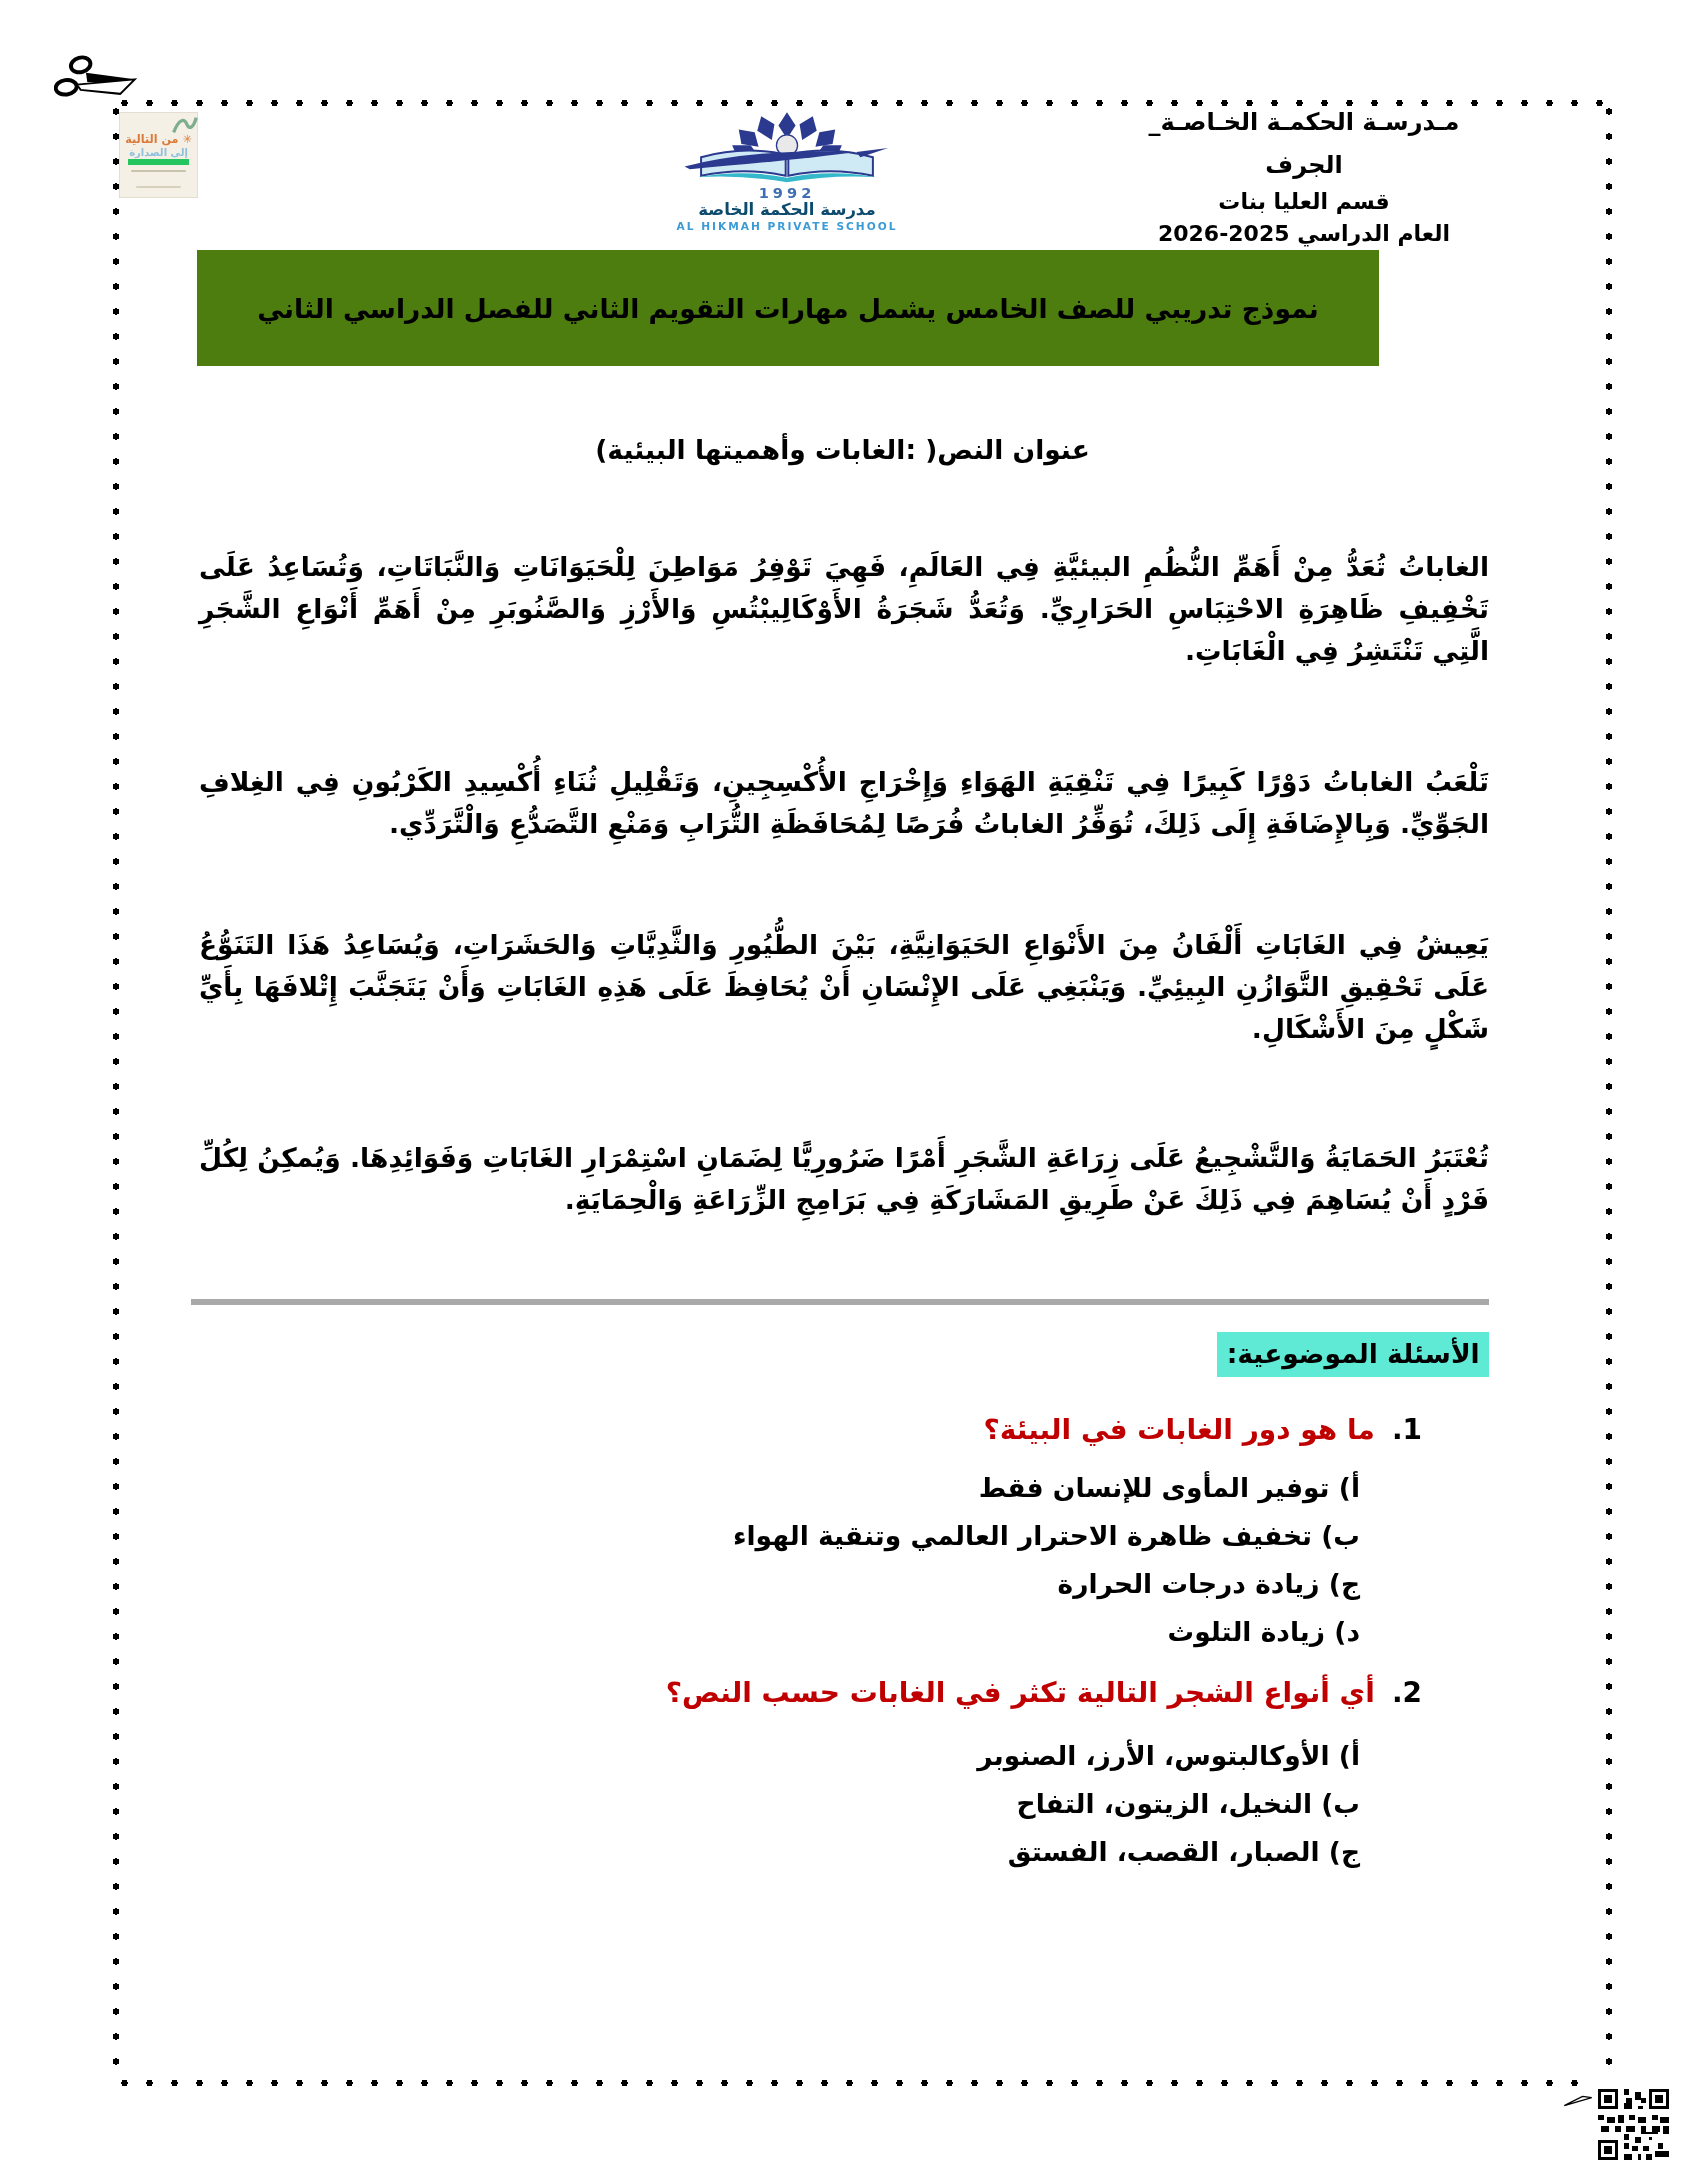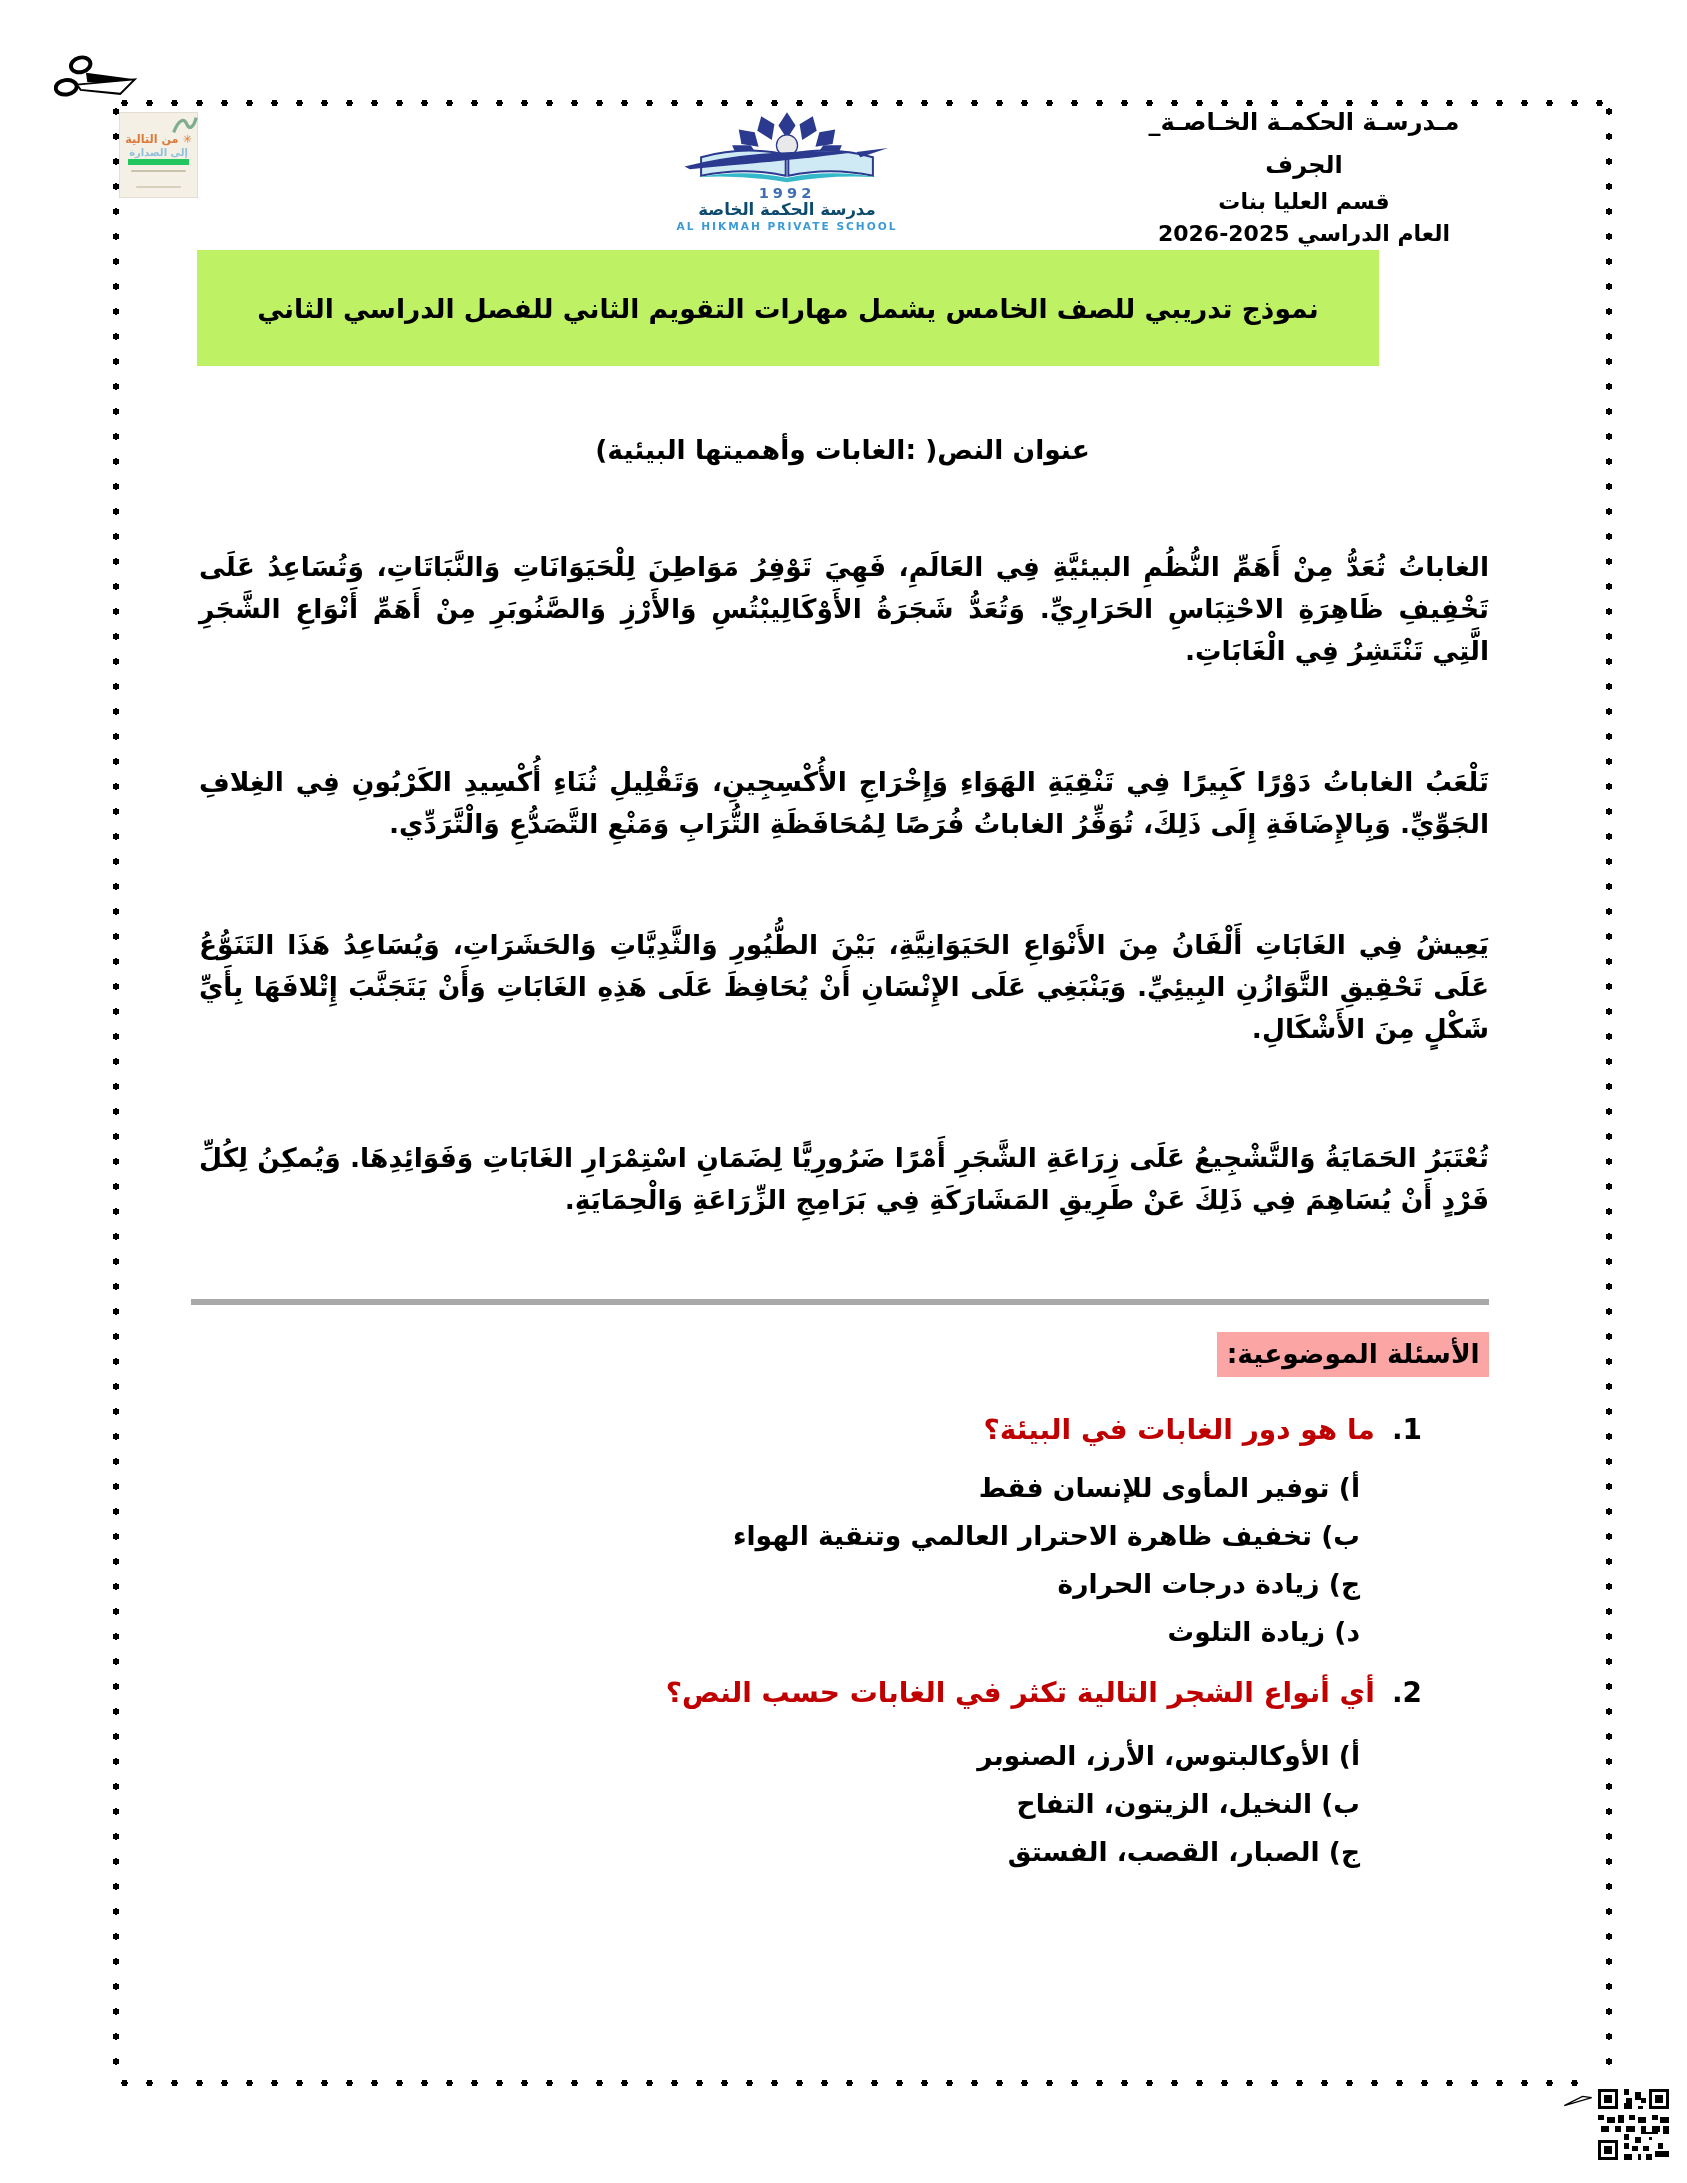--- a/index.html
+++ b/index.html
@@ -39,21 +39,21 @@
   #school-header .h3{font-size:22px;line-height:33px;}
 
   
   #logo{left:658px;top:111px;width:258px;height:129px;text-align:center;}
   #logo .l-year{font-size:14.6px;font-weight:bold;color:#3f6fb2;letter-spacing:4px;line-height:14.6px;margin-top:-2.6px;}
   #logo .l-ar{font-size:16.5px;font-weight:bold;color:#0c4a6e;line-height:18.5px;direction:rtl;}
   #logo .l-en{font-size:10.6px;font-weight:bold;color:#3c9bd6;letter-spacing:2px;line-height:13.2px;}
 
   
   #title-box{
-    left:197px;top:250px;width:1182px;height:116px;background:#bef264;
+    left:197px;top:250px;width:1182px;height:116px;background:#4d7c0f;
     display:flex;align-items:center;justify-content:center;
   }
   #title-box .t{font-size:26.5px;font-weight:bold;direction:rtl;text-align:center;}
 
   #text-title{
     left:197px;top:429px;width:1291px;text-align:center;direction:rtl;
     font-size:26.5px;font-weight:bold;line-height:42px;
   }
 
   
@@ -62,21 +62,21 @@
     line-height:42px;text-align:justify;text-align-last:right;
   }
   #p0{top:546px;}
   #p1{top:761px;}
   #p2{top:924px;}
   #p3{top:1137px;}
 
   #divider{left:191px;top:1299px;width:1298px;height:6px;background:#a9a9a9;}
 
   #q-heading{
-    right:198px;top:1332px;background:#fca5a5;direction:rtl;
+    right:198px;top:1332px;background:#5eead4;direction:rtl;
     font-size:26.5px;font-weight:bold;padding:5.3px 9.3px;line-height:34px;
   }
 
   
   .question{direction:rtl;text-align:right;}
   #q1{right:265px;top:1411px;width:1164px;}
   #q2{right:265px;top:1674px;width:1164px;}
   .q-line{font-size:28px;font-weight:bold;line-height:38px;white-space:nowrap;}
   .q-num{color:#000;margin-left:17px;}
   .q-text{color:#c00000;}

